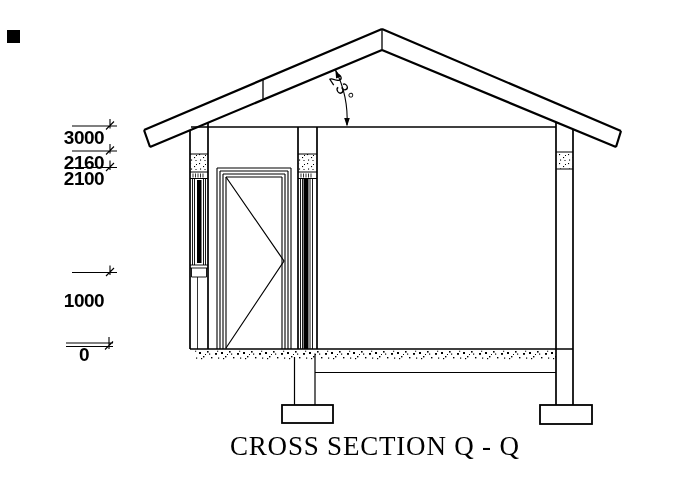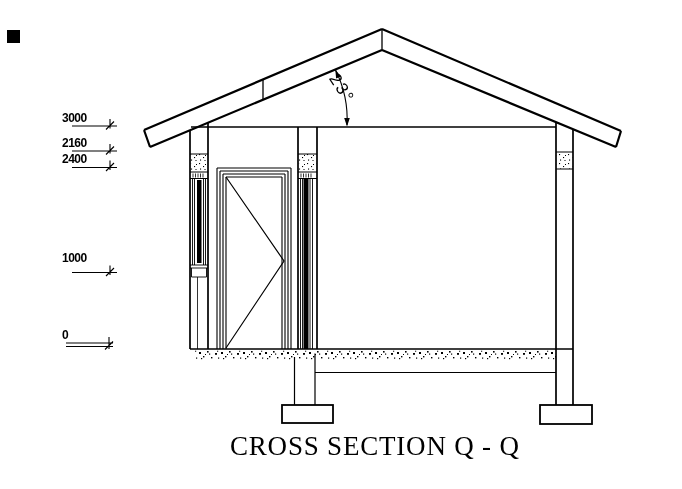--- a/index.html
+++ b/index.html
@@ -10,29 +10,29 @@
     overflow:hidden;
     font-family:"Liberation Sans", sans-serif;
   }
   .canvas svg{position:absolute;left:0;top:0;}
   .corner-marker{
     position:absolute;left:7px;top:30px;width:13px;height:13px;
     background:#000;
   }
   .dim-label{
     position:absolute;left:62px;width:44px;
-    text-align:left;
+    text-align:center;
     font-family:"Liberation Sans", sans-serif;
-    font-weight:700;font-size:12px;line-height:14px;
-    letter-spacing:-0.5px;color:#000;white-space:nowrap;
+    font-weight:700;font-size:19px;line-height:14px;
+    letter-spacing:-0.5px;color:#000;white-space:nowrap;margin-top:20px;
   }
   .dim-3000{top:110.5px;}
   .dim-2630{top:135.5px;}
   .dim-2400{top:152px;}
-  .dim-1000{top:251px;}
+  .dim-1000{top:274px;}
   .dim-0{top:328px;}
   .angle-label{
     position:absolute;left:0;top:0;
     transform:translate(341px,70px) rotate(57deg);
     transform-origin:0 0;
     font-family:"Liberation Sans", sans-serif;
     font-size:17px;letter-spacing:2px;color:#000;white-space:nowrap;
   }
   .drawing-title{
     position:absolute;left:230px;top:431px;width:280px;
@@ -163,21 +163,21 @@
       <path d="M72,126 H117 M110,119 V128.5 M106,129.5 L114,121.5"></path>
       <path d="M72,151 H117 M110,144 V153.5 M106,154.5 L114,146.5"></path>
       <path d="M72,167.5 H117 M110,160.5 V170 M106,171 L114,163"></path>
       <path d="M72,272.5 H117 M110,265.5 V275 M106,276 L114,268"></path>
       <path d="M66,343 H113 M66,346.5 H113 M109,337 V349 M105,349.5 L113,341.5"></path>
     </g>
   </svg>
 
   <div class="dim-label dim-3000">3000</div>
   <div class="dim-label dim-2630">2160</div>
-  <div class="dim-label dim-2400">2400</div>
+  <div class="dim-label dim-2400">2100</div>
   <div class="dim-label dim-1000">1000</div>
   <div class="dim-label dim-0">0</div>
 
   <div class="angle-label">23°</div>
 
   <div class="drawing-title">CROSS SECTION Q - Q</div>
 
 </div>
 
 </body></html>

